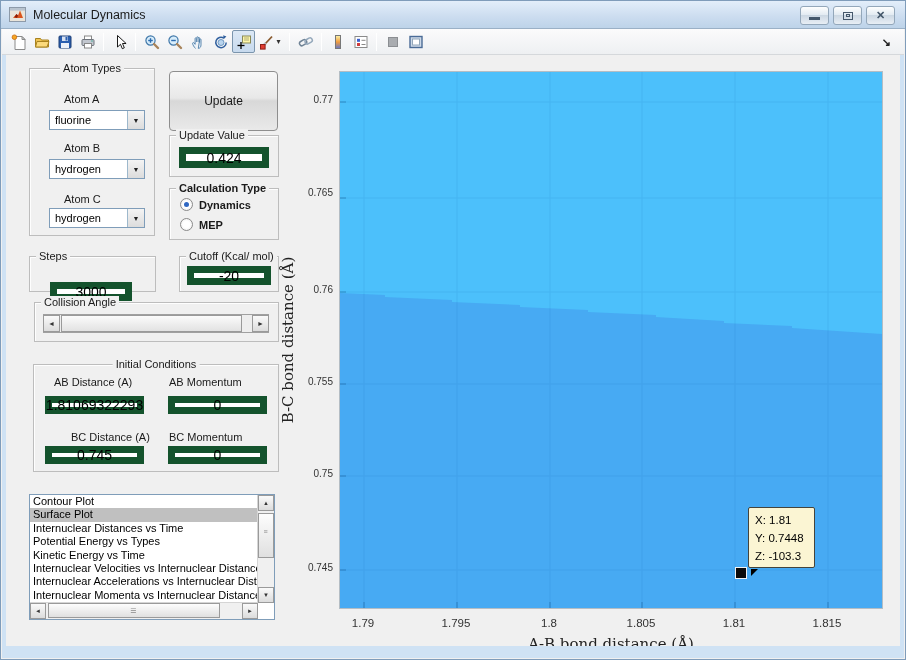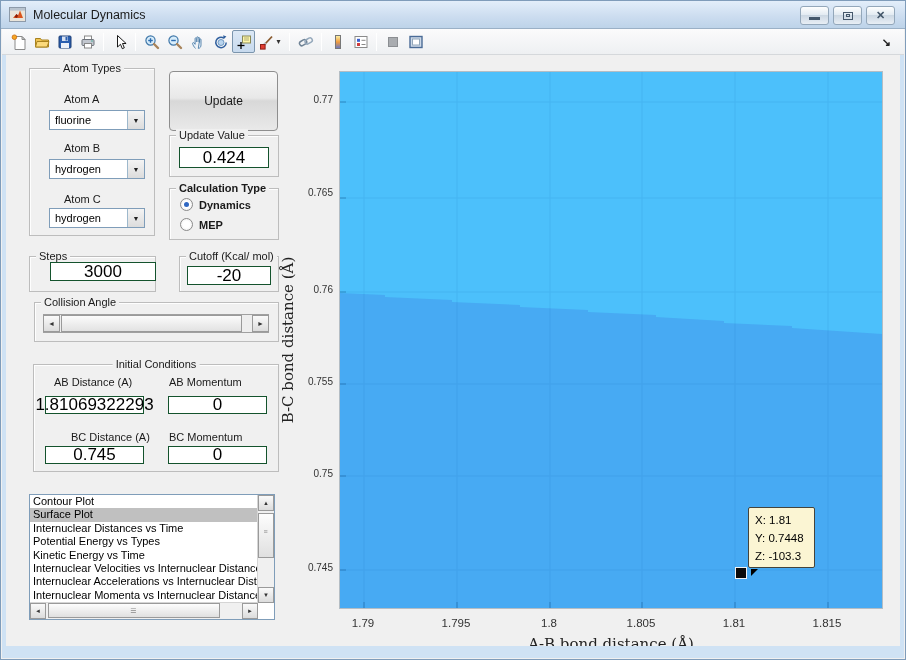--- a/index.html
+++ b/index.html
@@ -25,21 +25,21 @@
   .tool.selected { border:1px solid #7b95ad; background:linear-gradient(#dce8f5,#c7daee); }
   .tsep { width:1px; height:18px; background:#c9ccd0; border-right:1px solid #fff; margin:0 4px; }
   .caret { font-size:8px; color:#333; margin-left:1px; }
   .overflow-arrow { position:absolute; right:13px; top:7px; font-size:11px; color:#222; font-weight:bold; }
 
   .panel { position:absolute; border:1px solid #bdbdbd; box-shadow:1px 1px 0 rgba(255,255,255,.9) inset; }
   .ptitle { position:absolute; top:-7px; background:#f0f0f0; padding:0 3px; font-size:11px; color:#1a1a1a; white-space:nowrap; }
   .ptitle.center { left:50%; transform:translateX(-50%); }
   .ptitle.left { left:6px; }
   .lbl { position:absolute; font-size:11px; color:#1a1a1a; white-space:nowrap; }
-  .field { position:absolute; background:#fff; border:1px solid #14532d; font-size:17px;
+  .field { position:absolute; background:#fff; border:7px solid #14532d; font-size:14px;
     color:#000; text-align:center; display:flex; align-items:center; justify-content:center; }
   .combo { position:absolute; height:20px; background:#fff; border:1px solid #7f9db9; font-size:11px; }
   .combo .cval { position:absolute; left:5px; top:3px; }
   .combo .cbtn { position:absolute; right:0; top:0; bottom:0; width:17px;
     background:linear-gradient(#f4f4f4,#dcdcdc); border-left:1px solid #9db8cc;
     display:flex; align-items:center; justify-content:center; font-size:7px; color:#222; }
   .btn-update { position:absolute; left:168px; top:70px; width:109px; height:60px;
     border:1px solid #8e8e8e; border-radius:4px; font-size:12px; color:#1a1a1a;
     background:linear-gradient(#f8f8f8,#e8e8e8 45%,#d8d8d8 50%,#e9e9e9);
     display:flex; align-items:center; justify-content:center; }
@@ -268,21 +268,21 @@
     <div class="radio" style="left:10px; top:9px;">
         <div class="dot"></div>
       </div>
     <span class="lbl" style="left:29px; top:10px;">Dynamics</span>
     <div class="radio" style="left:10px; top:29px;"></div>
     <span class="lbl" style="left:29px; top:30px;">MEP</span>
   </div>
 
   <div class="panel" style="left:28px; top:255px; width:127px; height:36px;">
     <span class="ptitle left">Steps</span>
-    <div class="field" style="left:20px; top:5px; width:106px; height:19px;">3000</div>
+    <div class="field" style="left:20px; top:25px; width:82px; height:19px;">3000</div>
   </div>
 
   <div class="panel" style="left:178px; top:255px; width:100px; height:36px;">
     <span class="ptitle left">Cutoff (Kcal/ mol)</span>
     <div class="field" style="left:7px; top:9px; width:84px; height:19px;">-20</div>
   </div>
 
   <div class="panel" style="left:33px; top:301px; width:245px; height:40px;">
     <span class="ptitle left">Collision Angle</span>
   </div>

